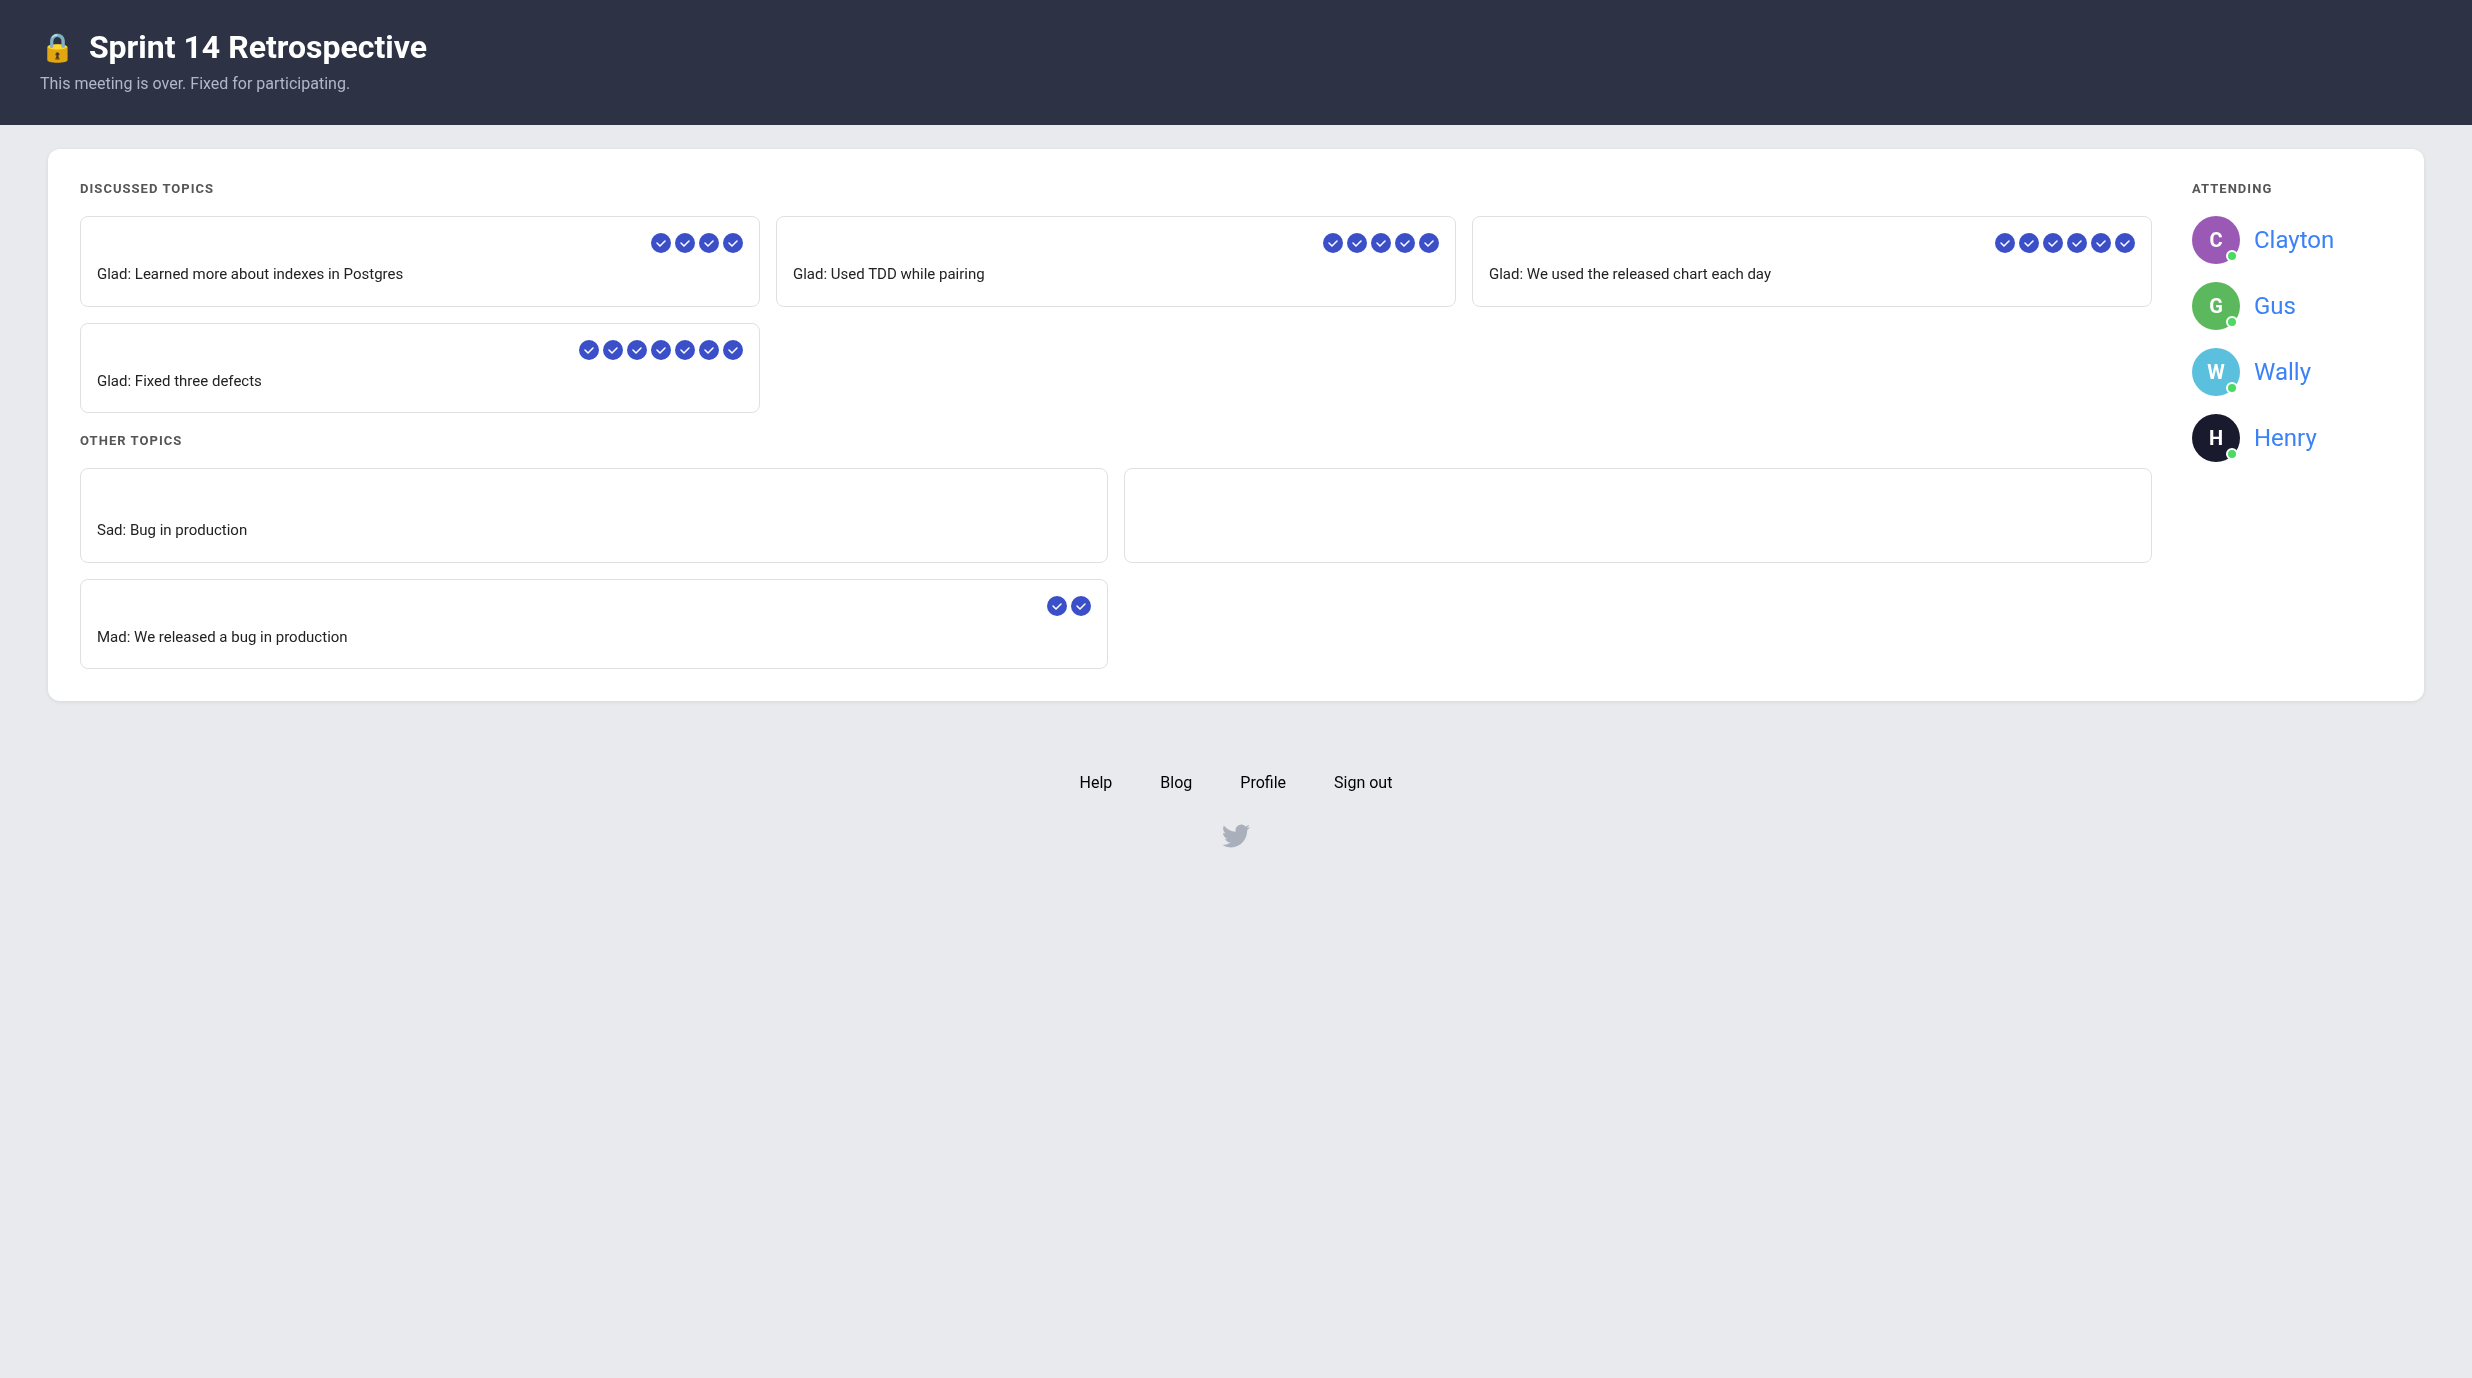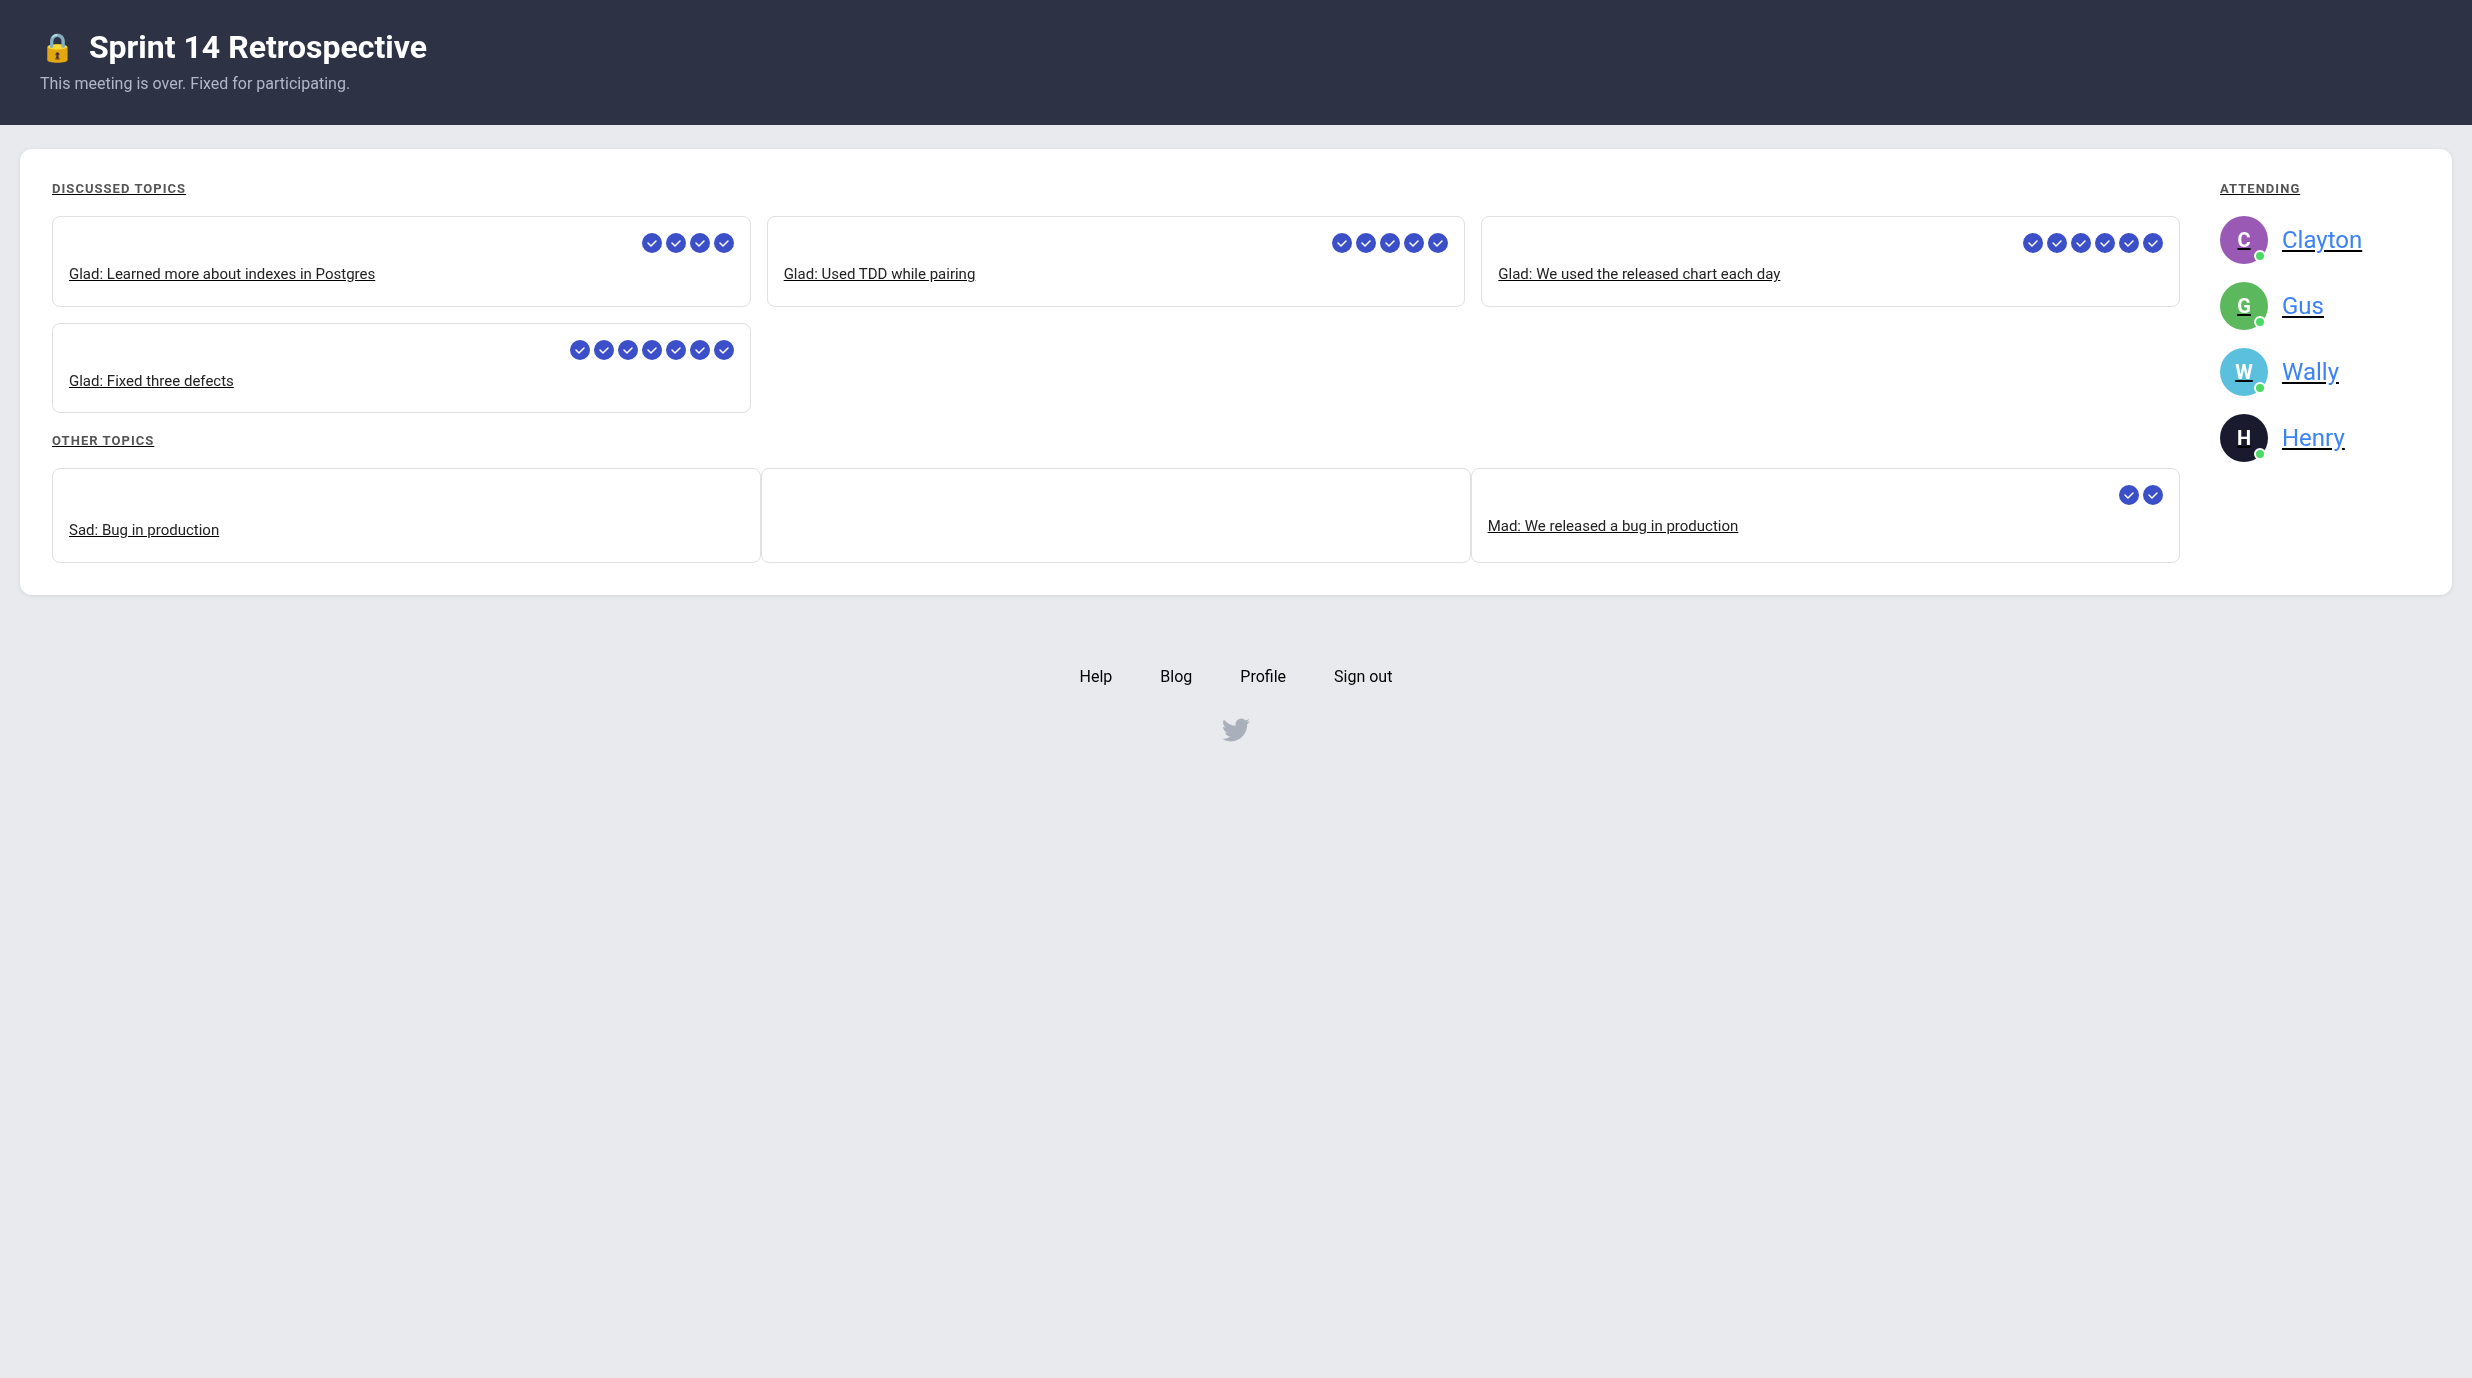--- a/index.html
+++ b/index.html
@@ -32,22 +32,21 @@
       font-weight: 700;
       color: white;
     }
 
     .header-subtitle {
       font-size: 16px;
       color: #b0b8c8;
     }
 
     .main-content {
-      padding: 24px 20px;
-      text-decoration: underline;
+      padding: 24px 48px;
     }
 
     .card {
       background: white;
       border-radius: 12px;
       padding: 32px;
       box-shadow: 0 1px 4px rgba(0,0,0,0.08);
     }
 
     .card-inner {
@@ -104,21 +103,22 @@
     }
 
     .topic-text {
       font-size: 15px;
       color: #222;
       line-height: 1.5;
     }
 
     .other-topics-grid {
       display: grid;
-      grid-template-columns: repeat(3, 1fr);
+      grid-template-columns: repeat(2, 1fr);
+      gap: 16px;
     }
 
     .attending-section {
       width: 200px;
       flex-shrink: 0;
     }
 
     .attending-label {
       font-size: 13px;
       font-weight: 700;

